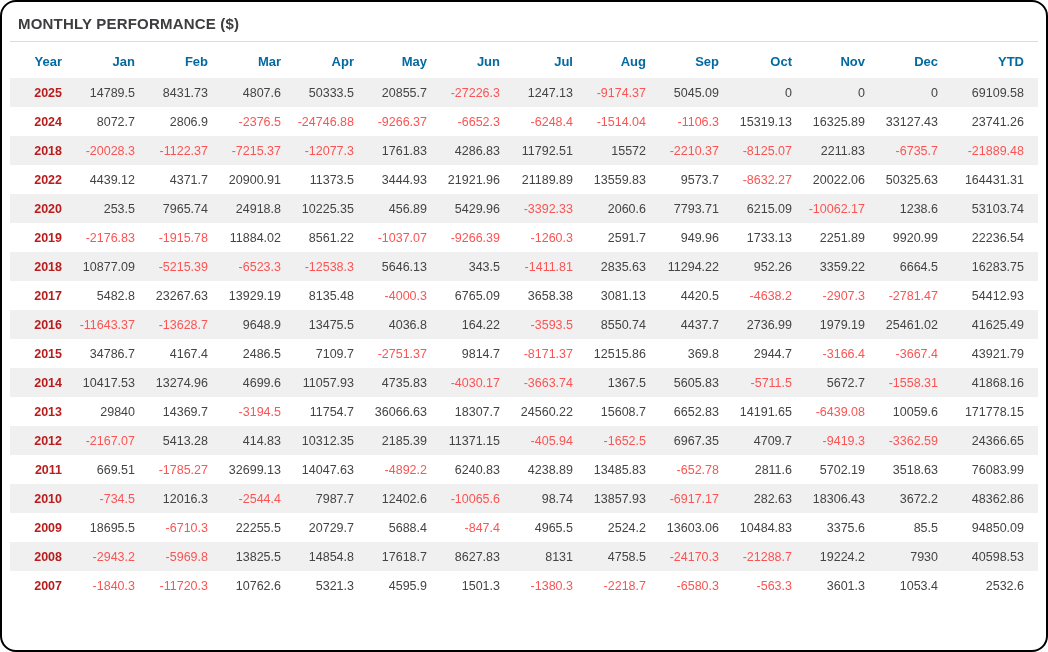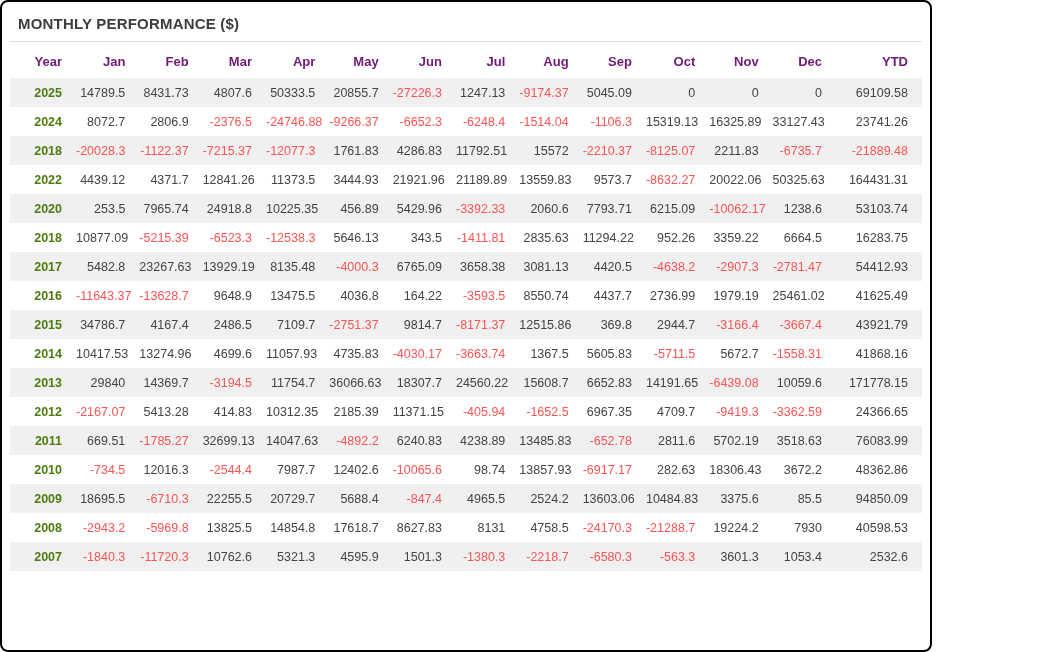--- a/index.html
+++ b/index.html
@@ -1,20 +1,20 @@
 <!DOCTYPE html>
 <html><head>
 <meta charset="utf-8">
 <style>
   html,body { margin:0; padding:0; background:#ffffff; font-family:"Liberation Sans", sans-serif; }
   .frame {
     box-sizing:border-box;
-    width:932px; height:652px;
+    width:1048px; height:652px;
     border:2px solid #000000;
-    border-radius:8px;
+    border-radius:16px;
     background:#ffffff;
     overflow:hidden;
   }
   .title {
     font-size:15px;
     font-weight:bold;
     color:#3d3d40;
     padding:13px 16px 9px 16px;
     letter-spacing:0.2px;
   }
@@ -23,36 +23,36 @@
     border-top:1px solid #dcdcdc;
     margin:0 8px;
   }
   table.perf {
     width:calc(100% - 16px);
     margin:2px 8px 0 8px;
     border-collapse:collapse;
     table-layout:fixed;
   }
   table.perf th {
-    color:#701a75;
+    color:#0369a1;
     font-weight:bold;
     font-size:13px;
     text-align:right;
     padding:10px 14px 9px 0;
     white-space:nowrap;
   }
   table.perf td {
     font-size:12.5px;
     color:#444444;
     text-align:right;
     padding:7.5px 14px 7.5px 0;
     white-space:nowrap;
   }
   table.perf tbody tr:nth-child(odd) { background:#f0f0f0; }
-  table.perf td.year { font-weight:bold; color:#4d7c0f; }
+  table.perf td.year { font-weight:bold; color:#b91c1c; }
   table.perf td.neg { color:#fb5454; }
   col.c-year { width:66px; }
   col.c-ytd  { width:86px; }
 </style>
 </head>
 <body>
 
 <div class="frame">
   <div class="title">MONTHLY PERFORMANCE ($)</div>
   <hr class="rule">
@@ -137,21 +137,21 @@
           <td class="neg">-2210.37</td>
           <td class="neg">-8125.07</td>
           <td>2211.83</td>
           <td class="neg">-6735.7</td>
           <td class="neg">-21889.48</td>
         </tr>
         <tr>
           <td class="year">2022</td>
           <td>4439.12</td>
           <td>4371.7</td>
-          <td>12841.26</td>
+          <td>20900.91</td>
           <td>11373.5</td>
           <td>3444.93</td>
           <td>21921.96</td>
           <td>21189.89</td>
           <td>13559.83</td>
           <td>9573.7</td>
           <td class="neg">-8632.27</td>
           <td>20022.06</td>
           <td>50325.63</td>
           <td>164431.31</td>
@@ -166,20 +166,36 @@
           <td>5429.96</td>
           <td class="neg">-3392.33</td>
           <td>2060.6</td>
           <td>7793.71</td>
           <td>6215.09</td>
           <td class="neg">-10062.17</td>
           <td>1238.6</td>
           <td>53103.74</td>
         </tr>
         <tr>
+          <td class="year">2019</td>
+          <td class="neg">-2176.83</td>
+          <td class="neg">-1915.78</td>
+          <td>11884.02</td>
+          <td>8561.22</td>
+          <td class="neg">-1037.07</td>
+          <td class="neg">-9266.39</td>
+          <td class="neg">-1260.3</td>
+          <td>2591.7</td>
+          <td>949.96</td>
+          <td>1733.13</td>
+          <td>2251.89</td>
+          <td>9920.99</td>
+          <td>22236.54</td>
+        </tr>
+        <tr>
           <td class="year">2018</td>
           <td>10877.09</td>
           <td class="neg">-5215.39</td>
           <td class="neg">-6523.3</td>
           <td class="neg">-12538.3</td>
           <td>5646.13</td>
           <td>343.5</td>
           <td class="neg">-1411.81</td>
           <td>2835.63</td>
           <td>11294.22</td>

